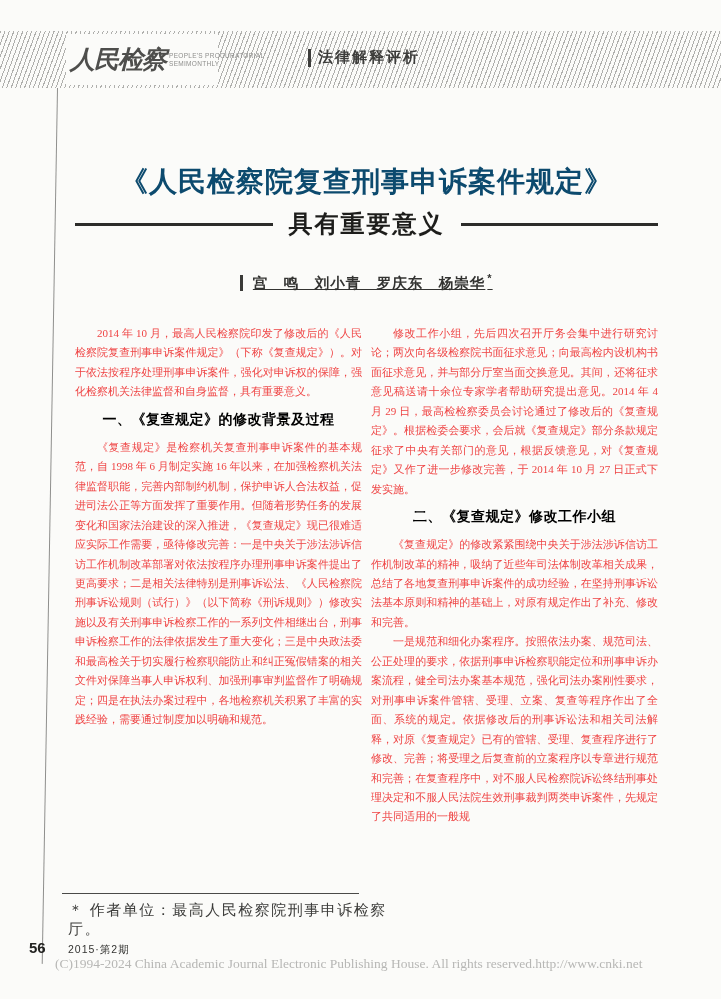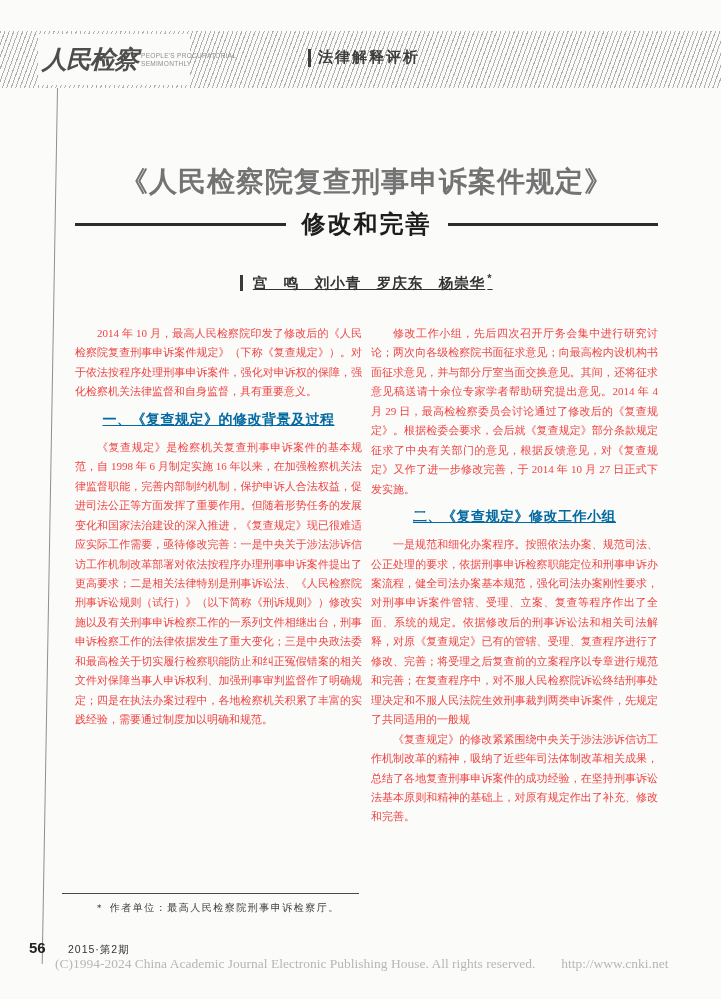--- a/index.html
+++ b/index.html
@@ -11,21 +11,21 @@
     color:#262626;
   }
   
   .hatch-band {
     position:absolute; left:0; top:31px; width:721px; height:57px;
     background-image:repeating-linear-gradient(110deg,
       rgba(125,125,122,.60) 0, rgba(125,125,122,.60) 1px,
       transparent 1px, transparent 4.2px);
   }
   .logo-box {
-    position:absolute; left:38px; top:3px; width:152px; height:51px;
+    position:absolute; left:66px; top:3px; width:152px; height:51px;
     background:#fbfbf9; display:flex; align-items:center; gap:3px;
     padding-left:4px;
   }
   .logo-cn {
     font-family:"DejaVu Serif",serif; font-style:italic; font-weight:bold;
     font-size:25px; color:#4e4e4c; letter-spacing:-1px; white-space:nowrap;
   }
   .logo-en {
     display:flex; flex-direction:column; justify-content:center;
     font-family:"Liberation Sans",sans-serif; font-size:6.5px;
@@ -41,21 +41,21 @@
   }
   
   .left-rule {
     position:absolute; left:57px; top:88px; width:1px; height:876px;
     background:#8f8f8d; transform-origin:top center; transform:rotate(1deg);
   }
   
   .title-block { position:absolute; left:75px; top:163px; width:583px; text-align:center; }
   .title-line1 {
     font-family:"Liberation Sans",sans-serif; font-weight:bold;
-    font-size:28px; color:#737373; letter-spacing:1px; white-space:nowrap;
+    font-size:28px; color:#0c4a6e; letter-spacing:1px; white-space:nowrap;
   }
   .title-line2-row { display:flex; align-items:center; margin-top:7px; }
   .title-rule { flex:1; height:3px; background:#2c2c2a; }
   .title-line2 {
     font-family:"Liberation Sans",sans-serif; font-weight:bold;
     font-size:24px; color:#1d1d1b; letter-spacing:2px; padding:0 16px; white-space:nowrap;
   }
   
   .authors {
     position:absolute; left:75px; top:272px; width:583px; text-align:center;
@@ -70,43 +70,43 @@
   
   .col { position:absolute; top:324px; width:287px; }
   .col-left  { left:75px; }
   .col-right { left:371px; }
   .col p {
     font-size:11px; line-height:19.45px; text-align:justify;
     text-indent:2em; color:#ef4444;
   }
   .sec-heading {
     font-family:"Liberation Sans",sans-serif; font-weight:bold;
-    font-size:14px; color:#0369a1; text-align:center;
-    margin:9px 0 9px; letter-spacing:.5px;text-decoration:underline;
+    font-size:14px; color:#000000; text-align:center;
+    margin:9px 0 9px; letter-spacing:.5px;
   }
   
   .footnote-rule { position:absolute; left:62px; top:893px; width:297px; height:1px; background:#4a4a48; }
   .footnote {
-    position:absolute; left:52px; top:901px; width:330px;
-    font-size:10px; color:#3c3c3a; letter-spacing:1.5px;text-align:center;
+    position:absolute; left:68px; top:901px; width:330px;
+    font-size:15px; color:#3c3c3a; letter-spacing:1.5px;
   }
   
   .page-number {
     position:absolute; left:29px; top:939px;
     font-family:"Liberation Sans",sans-serif; font-weight:bold;
     font-size:15px; color:#222220;
   }
   .issue-label {
     position:absolute; left:68px; top:943px;
     font-family:"Liberation Sans",sans-serif; font-size:10.5px;
     color:#333331; letter-spacing:1px;
   }
   .copyright-line {
     position:absolute; left:55px; top:956px; width:620px;
-    display:flex; gap:26px; white-space:nowrap;
+    display:flex; white-space:nowrap;
     font-family:"Liberation Serif",serif; font-size:13.5px; color:#b7b7b5;
   }
 </style>
 </head>
 <body>
 
 <div class="page">
 
   <div class="hatch-band">
     <div class="logo-box">
@@ -121,40 +121,40 @@
       <span class="label-text">法律解释评析</span>
     </div>
   </div>
 
   <div class="left-rule"></div>
 
   <div class="title-block">
     <div class="title-line1">《人民检察院复查刑事申诉案件规定》</div>
     <div class="title-line2-row">
       <span class="title-rule"></span>
-      <span class="title-line2">修改和完善</span>
+      <span class="title-line2">具有重要意义</span>
       <span class="title-rule"></span>
     </div>
   </div>
 
   <div class="authors">
     <span class="author-bar"></span><span>宫　鸣　刘小青　罗庆东　杨崇华</span><span class="author-asterisk">*</span>
   </div>
 
   <div class="col col-left">
     <p>2014 年 10 月，最高人民检察院印发了修改后的《人民检察院复查刑事申诉案件规定》（下称《复查规定》）。对于依法按程序处理刑事申诉案件，强化对申诉权的保障，强化检察机关法律监督和自身监督，具有重要意义。</p>
     <div class="sec-heading">一、《复查规定》的修改背景及过程</div>
     <p>《复查规定》是检察机关复查刑事申诉案件的基本规范，自 1998 年 6 月制定实施 16 年以来，在加强检察机关法律监督职能，完善内部制约机制，保护申诉人合法权益，促进司法公正等方面发挥了重要作用。但随着形势任务的发展变化和国家法治建设的深入推进，《复查规定》现已很难适应实际工作需要，亟待修改完善：一是中央关于涉法涉诉信访工作机制改革部署对依法按程序办理刑事申诉案件提出了更高要求；二是相关法律特别是刑事诉讼法、《人民检察院刑事诉讼规则（试行）》（以下简称《刑诉规则》）修改实施以及有关刑事申诉检察工作的一系列文件相继出台，刑事申诉检察工作的法律依据发生了重大变化；三是中央政法委和最高检关于切实履行检察职能防止和纠正冤假错案的相关文件对保障当事人申诉权利、加强刑事审判监督作了明确规定；四是在执法办案过程中，各地检察机关积累了丰富的实践经验，需要通过制度加以明确和规范。</p>
   </div>
 
   <div class="col col-right">
     <p>修改工作小组，先后四次召开厅务会集中进行研究讨论；两次向各级检察院书面征求意见；向最高检内设机构书面征求意见，并与部分厅室当面交换意见。其间，还将征求意见稿送请十余位专家学者帮助研究提出意见。2014 年 4 月 29 日，最高检检察委员会讨论通过了修改后的《复查规定》。根据检委会要求，会后就《复查规定》部分条款规定征求了中央有关部门的意见，根据反馈意见，对《复查规定》又作了进一步修改完善，于 2014 年 10 月 27 日正式下发实施。</p>
     <div class="sec-heading">二、《复查规定》修改工作小组</div>
+    <p>《复查规定》的修改紧紧围绕中央关于涉法涉诉信访工作机制改革的精神，吸纳了近些年司法体制改革相关成果，总结了各地复查刑事申诉案件的成功经验，在坚持刑事诉讼法基本原则和精神的基础上，对原有规定作出了补充、修改和完善。</p>
     <p>一是规范和细化办案程序。按照依法办案、规范司法、公正处理的要求，依据刑事申诉检察职能定位和刑事申诉办案流程，健全司法办案基本规范，强化司法办案刚性要求，对刑事申诉案件管辖、受理、立案、复查等程序作出了全面、系统的规定。依据修改后的刑事诉讼法和相关司法解释，对原《复查规定》已有的管辖、受理、复查程序进行了修改、完善；将受理之后复查前的立案程序以专章进行规范和完善；在复查程序中，对不服人民检察院诉讼终结刑事处理决定和不服人民法院生效刑事裁判两类申诉案件，先规定了共同适用的一般规</p>
-    <p>《复查规定》的修改紧紧围绕中央关于涉法涉诉信访工作机制改革的精神，吸纳了近些年司法体制改革相关成果，总结了各地复查刑事申诉案件的成功经验，在坚持刑事诉讼法基本原则和精神的基础上，对原有规定作出了补充、修改和完善。</p>
   </div>
 
   <div class="footnote-rule"></div>
   <div class="footnote">＊ 作者单位：最高人民检察院刑事申诉检察厅。</div>
 
   <div class="page-number">56</div>
   <div class="issue-label">2015·第2期</div>
   <div class="copyright-line">
     <span>(C)1994-2024 China Academic Journal Electronic Publishing House. All rights reserved.</span>
     <span>http://www.cnki.net</span>

